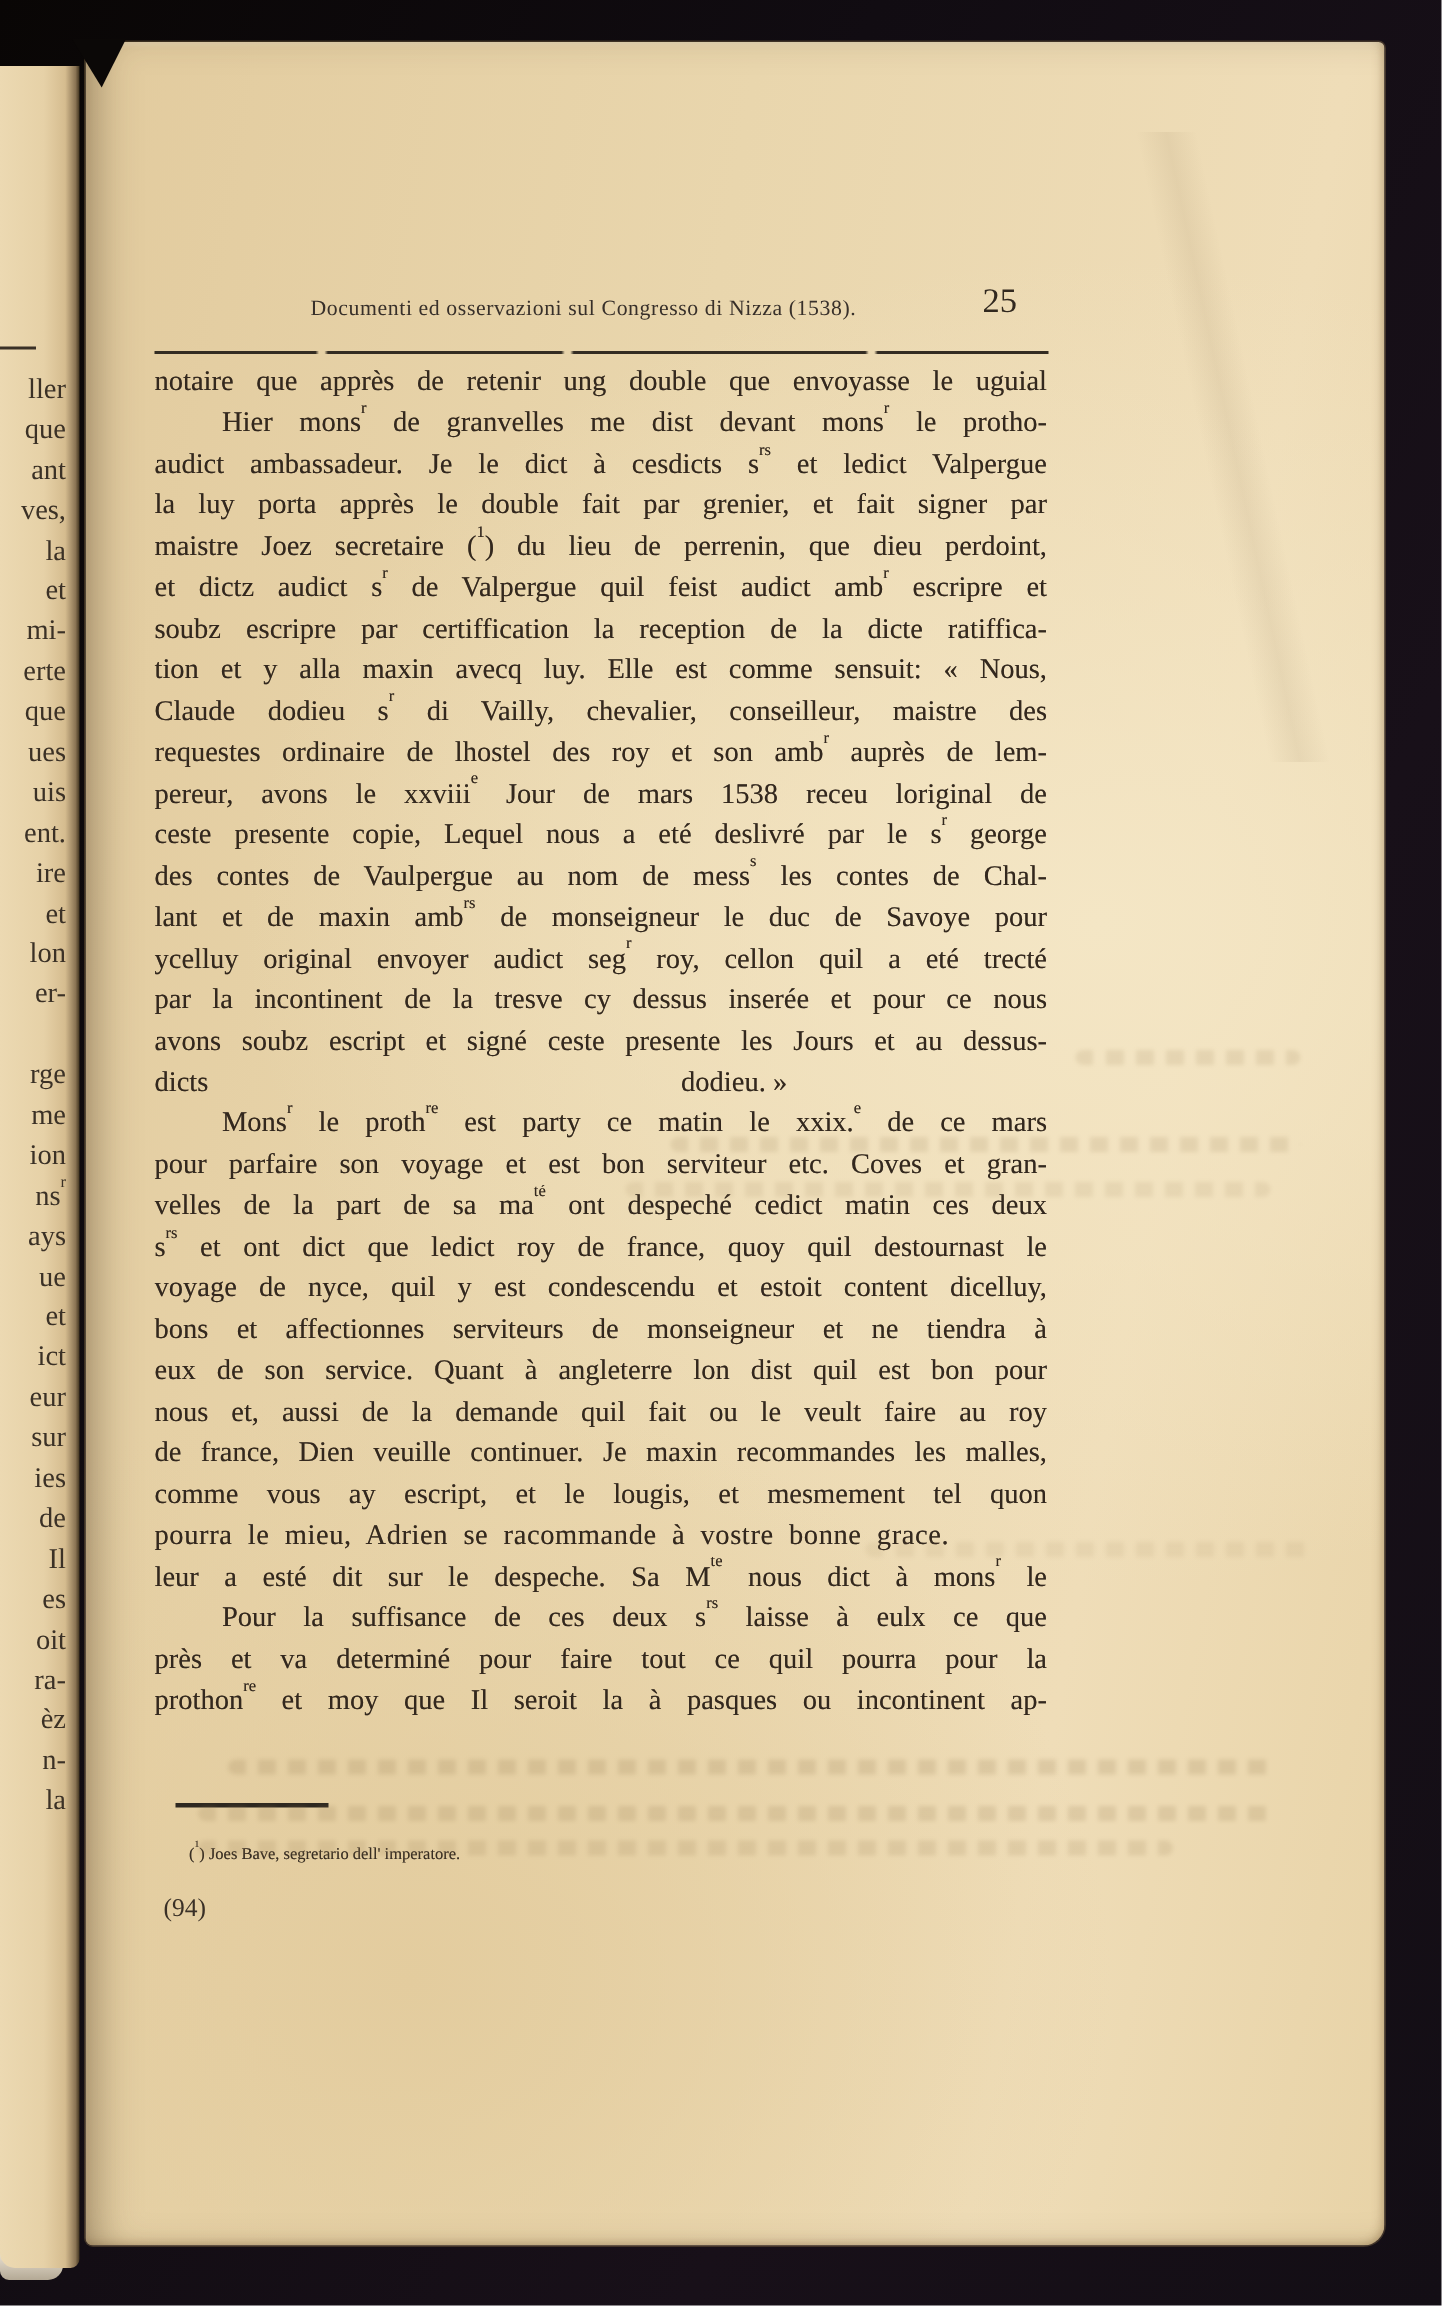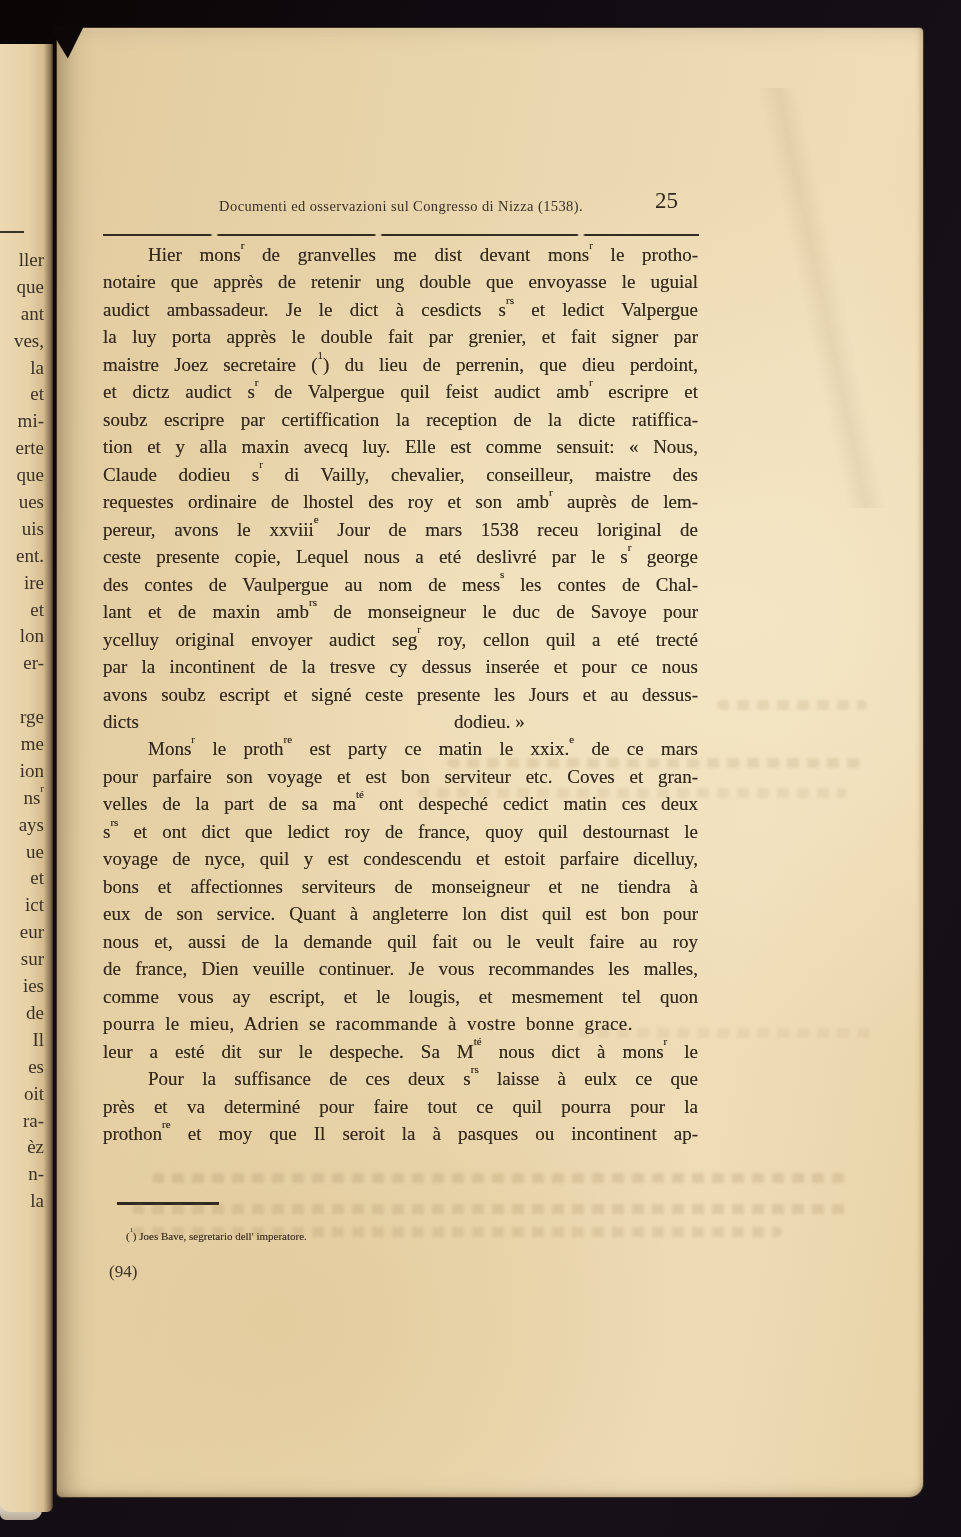--- a/index.html
+++ b/index.html
@@ -37,21 +37,21 @@
       inset -4px 0 7px -3px rgba(120,90,50,.4),
       inset 0 -5px 9px -5px rgba(120,90,50,.35),
       inset 0 3px 4px -2px rgba(255,245,220,.7),
       0 0 0 1px rgba(150,120,75,.35);
   }
   .fold-notch{position:absolute;left:48px;top:26px;width:36px;height:36px;z-index:4;
     background:#0b0807;clip-path:polygon(0 0,100% 0,55% 90%);}
   .crease{position:absolute;left:640px;top:60px;width:250px;height:420px;pointer-events:none;
     background:linear-gradient(78deg,transparent 44%,rgba(120,95,60,.09) 50%,transparent 56%);}
 
-  .running-title{position:absolute;left:150px;top:170px;width:376px;text-align:right;
+  .running-title{position:absolute;left:150px;top:170px;width:376px;text-align:left;
     font-size:14.5px;letter-spacing:.4px;color:#38302a;white-space:nowrap;}
   .page-number{position:absolute;left:598px;top:160px;width:50px;font-size:23px;color:#32291f;}
   .header-rule{position:absolute;left:46px;top:206px;width:596px;height:2px;
     background:linear-gradient(90deg,
       #332c22 0%,#332c22 18%, rgba(51,44,34,0) 18.4%, rgba(51,44,34,0) 19%,
       #332c22 19.4%,#332c22 45.5%, rgba(51,44,34,0) 45.9%, rgba(51,44,34,0) 46.5%,
       #332c22 46.9%,#332c22 79.5%, rgba(51,44,34,0) 79.9%, rgba(51,44,34,0) 80.5%,
       #332c22 80.9%,#332c22 100%);}
 
   .text-block{position:absolute;left:46px;top:213px;width:595px;}
@@ -138,47 +138,47 @@
 
   <div class="page">
     <div class="crease"></div>
 
     <div class="running-title">Documenti ed osservazioni sul Congresso di Nizza (1538).</div>
     <div class="page-number">25</div>
     <div class="header-rule"></div>
 
     <div class="text-block">
 
-    <div class="line indent"><span class="t">Hier mons<sup>r</sup> de granvelles me dist devant mons<sup>r</sup> le protho-</span></div>
-        <div class="line"><span class="t">notaire que apprès de retenir ung double que envoyasse le uguial</span></div>
+    <div class="line"><span class="t">notaire que apprès de retenir ung double que envoyasse le uguial</span></div>
+        <div class="line indent"><span class="t">Hier mons<sup>r</sup> de granvelles me dist devant mons<sup>r</sup> le protho-</span></div>
         <div class="line"><span class="t">audict ambassadeur. Je le dict à cesdicts s<sup>rs</sup> et ledict Valpergue</span></div>
         <div class="line"><span class="t">la luy porta apprès le double fait par grenier, et fait signer par</span></div>
         <div class="line"><span class="t">maistre Joez secretaire (<sup>1</sup>) du lieu de perrenin, que dieu perdoint,</span></div>
         <div class="line"><span class="t">et dictz audict s<sup>r</sup> de Valpergue quil feist audict amb<sup>r</sup> escripre et</span></div>
         <div class="line"><span class="t">soubz escripre par certiffication la reception de la dicte ratiffica-</span></div>
         <div class="line"><span class="t">tion et y alla maxin avecq luy. Elle est comme sensuit: « Nous,</span></div>
         <div class="line"><span class="t">Claude dodieu s<sup>r</sup> di Vailly, chevalier, conseilleur, maistre des</span></div>
         <div class="line"><span class="t">requestes ordinaire de lhostel des roy et son amb<sup>r</sup> auprès de lem-</span></div>
         <div class="line"><span class="t">pereur, avons le xxviii<sup>e</sup> Jour de mars 1538 receu loriginal de</span></div>
         <div class="line"><span class="t">ceste presente copie, Lequel nous a eté deslivré par le s<sup>r</sup> george</span></div>
         <div class="line"><span class="t">des contes de Vaulpergue au nom de mess<sup>s</sup> les contes de Chal-</span></div>
         <div class="line"><span class="t">lant et de maxin amb<sup>rs</sup> de monseigneur le duc de Savoye pour</span></div>
         <div class="line"><span class="t">ycelluy original envoyer audict seg<sup>r</sup> roy, cellon quil a eté trecté</span></div>
         <div class="line"><span class="t">par la incontinent de la tresve cy dessus inserée et pour ce nous</span></div>
         <div class="line"><span class="t">avons soubz escript et signé ceste presente les Jours et au dessus-</span></div>
         <div class="line nojust"><span class="t">dicts</span><span class="mid">dodieu. »</span></div>
         <div class="line indent"><span class="t">Mons<sup>r</sup> le proth<sup>re</sup> est party ce matin le xxix.<sup>e</sup> de ce mars</span></div>
         <div class="line"><span class="t">pour parfaire son voyage et est bon serviteur etc. Coves et gran-</span></div>
         <div class="line"><span class="t">velles de la part de sa ma<sup>té</sup> ont despeché cedict matin ces deux</span></div>
         <div class="line"><span class="t">s<sup>rs</sup> et ont dict que ledict roy de france, quoy quil destournast le</span></div>
-        <div class="line"><span class="t">voyage de nyce, quil y est condescendu et estoit parfaire dicelluy,</span></div>
+        <div class="line"><span class="t">voyage de nyce, quil y est condescendu et estoit content dicelluy,</span></div>
         <div class="line"><span class="t">bons et affectionnes serviteurs de monseigneur et ne tiendra à</span></div>
         <div class="line"><span class="t">eux de son service. Quant à angleterre lon dist quil est bon pour</span></div>
         <div class="line"><span class="t">nous et, aussi de la demande quil fait ou le veult faire au roy</span></div>
-        <div class="line"><span class="t">de france, Dien veuille continuer. Je vous recommandes les malles,</span></div>
+        <div class="line"><span class="t">de france, Dien veuille continuer. Je maxin recommandes les malles,</span></div>
         <div class="line"><span class="t">comme vous ay escript, et le lougis, et mesmement tel quon</span></div>
         <div class="line nojust sp"><span class="t">pourra le mieu, Adrien se racommande à vostre bonne grace.</span></div>
         <div class="line"><span class="t">leur a esté dit sur le despeche. Sa M<sup>té</sup> nous dict à mons<sup>r</sup> le</span></div>
         <div class="line indent"><span class="t">Pour la suffisance de ces deux s<sup>rs</sup> laisse à eulx ce que</span></div>
         <div class="line"><span class="t">près et va determiné pour faire tout ce quil pourra pour la</span></div>
         <div class="line"><span class="t">prothon<sup>re</sup> et moy que Il seroit la à pasques ou incontinent ap-</span></div>
       </div>
 
     <div class="footnote-rule"></div>
     <div class="footnote">(<sup>1</sup>) Joes Bave, segretario dell' imperatore.</div>

